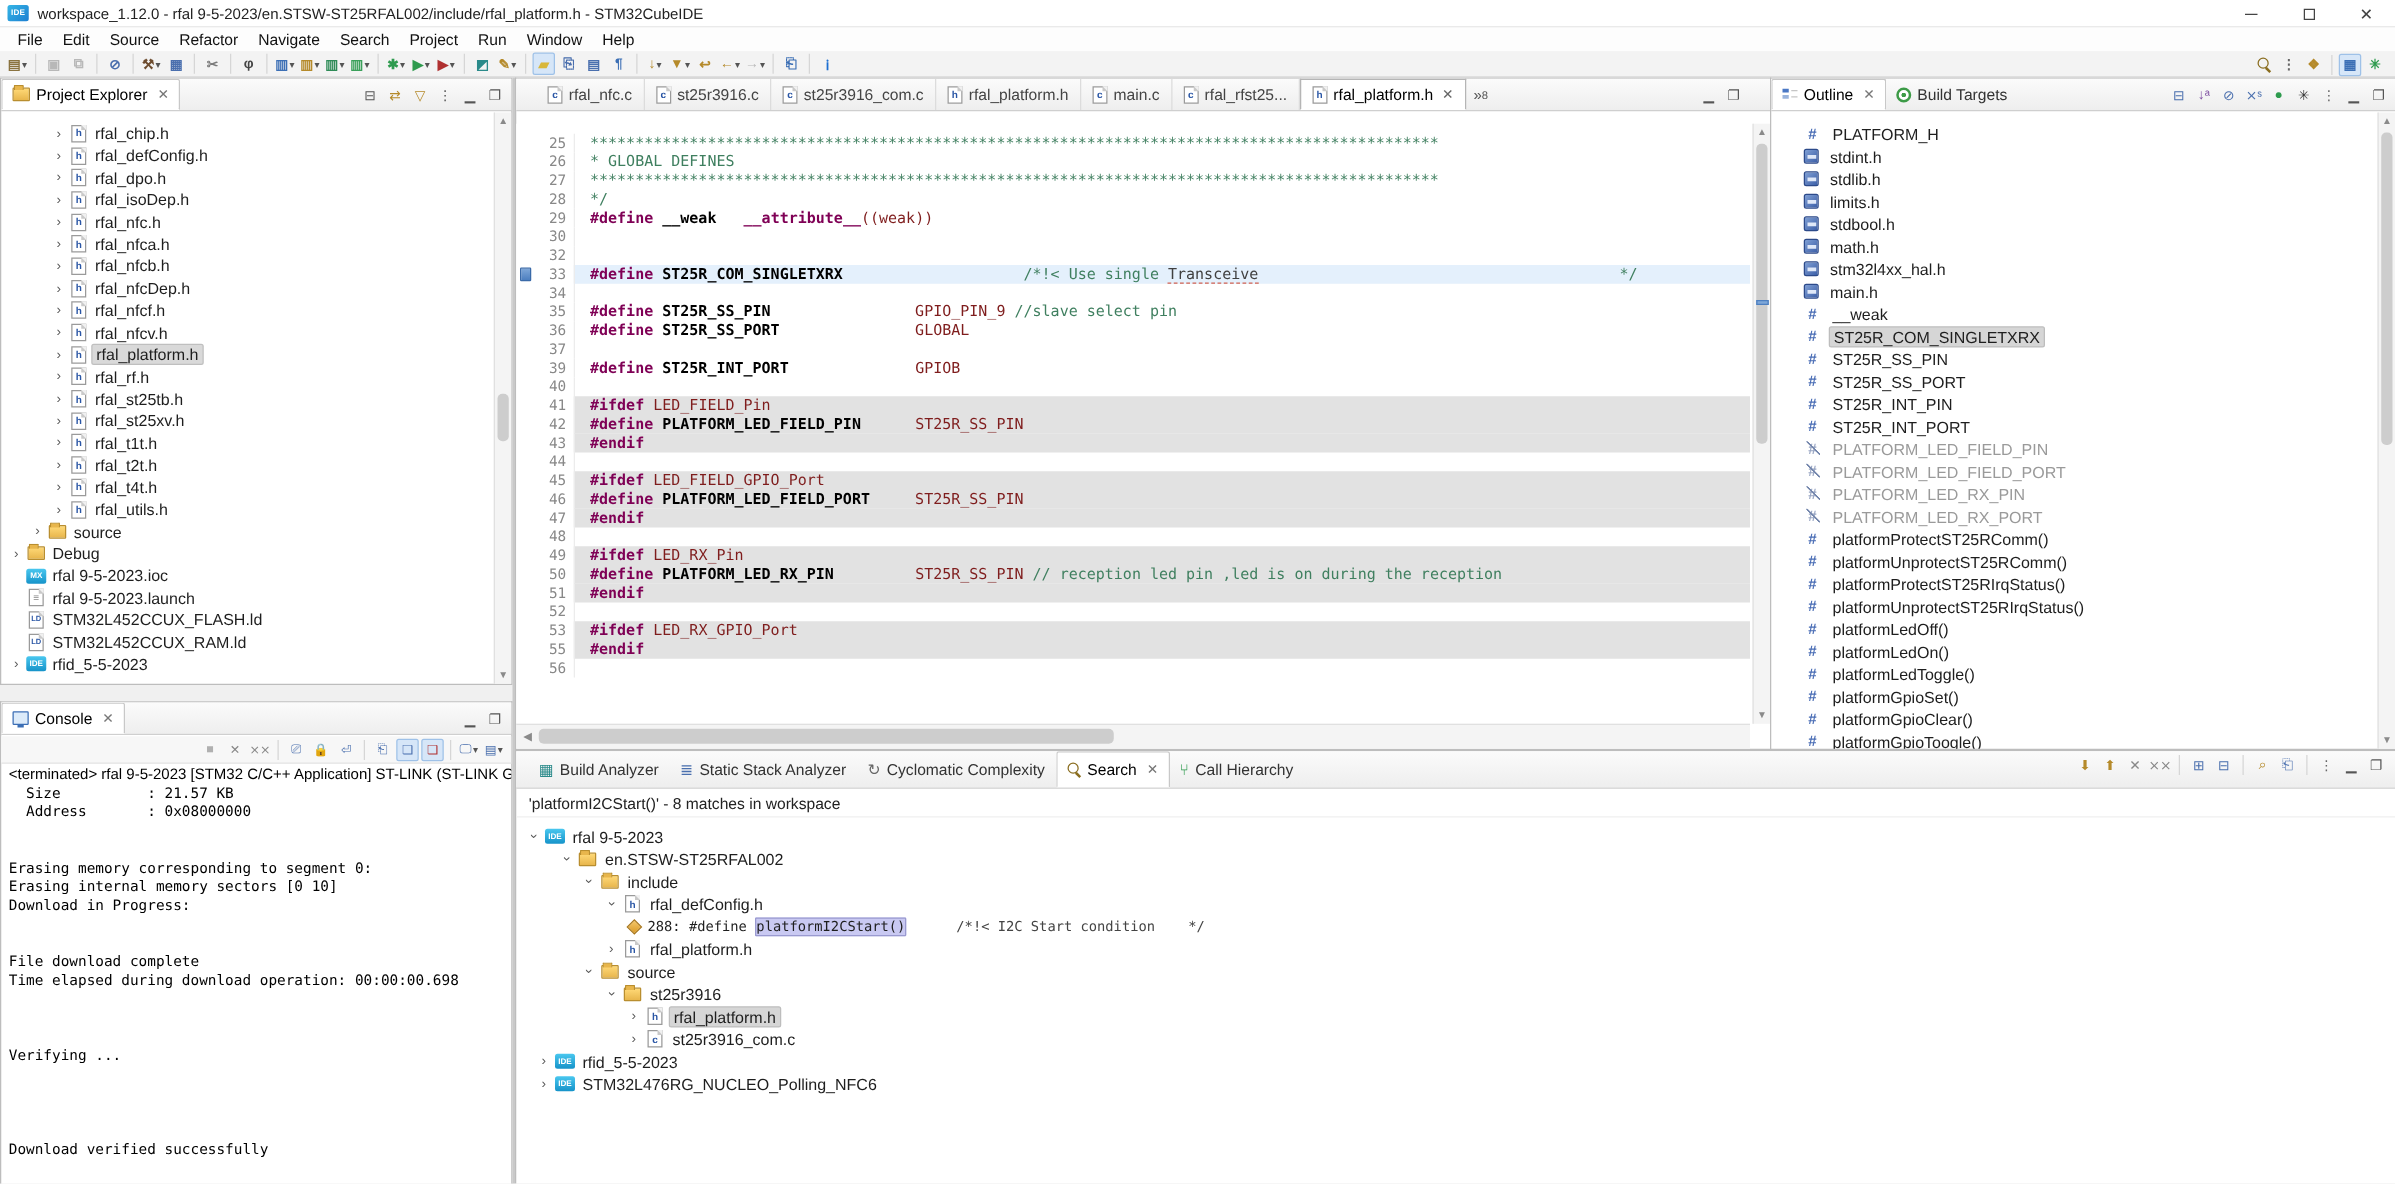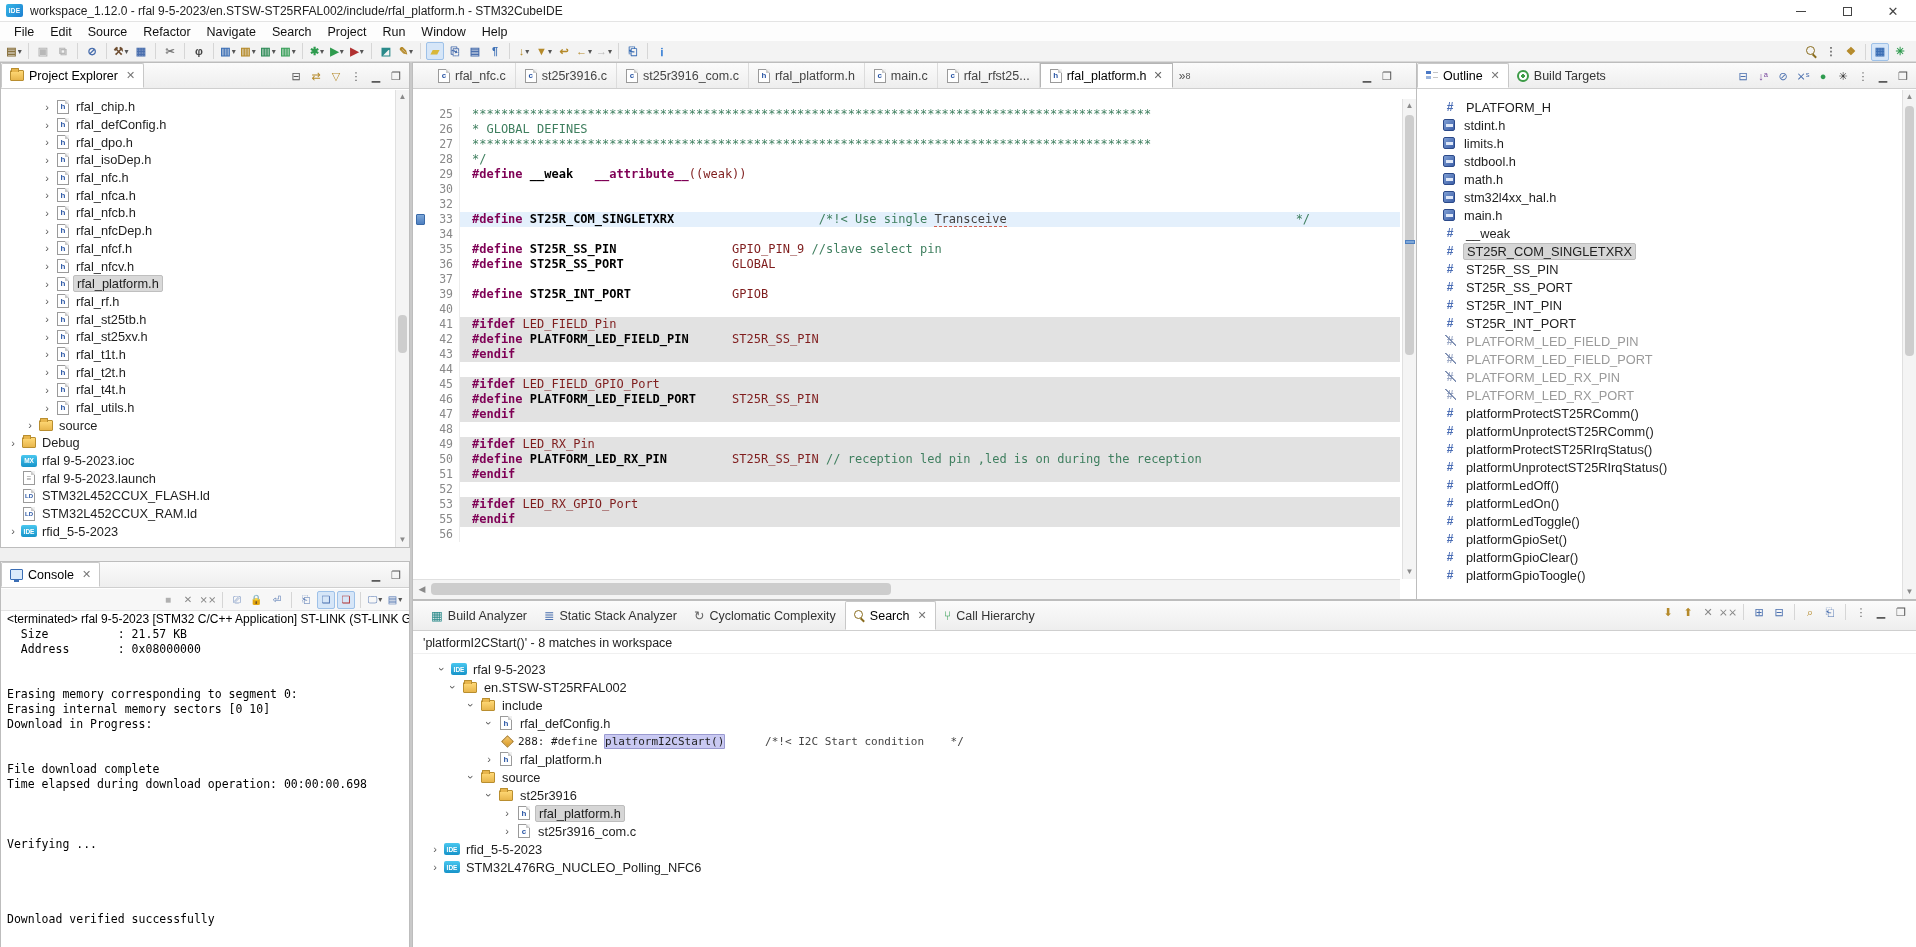--- a/index.html
+++ b/index.html
@@ -661,20 +661,24 @@
         <div class="orow">
           <span class="i-hash">#</span>
           <span class="lbl">PLATFORM_H</span>
         </div>
         <div class="orow">
           <span class="i-inc"></span>
           <span class="lbl">stdint.h</span>
         </div>
         <div class="orow">
           <span class="i-inc"></span>
+          <span class="lbl">stdlib.h</span>
+        </div>
+        <div class="orow">
+          <span class="i-inc"></span>
           <span class="lbl">limits.h</span>
         </div>
         <div class="orow">
           <span class="i-inc"></span>
           <span class="lbl">stdbool.h</span>
         </div>
         <div class="orow">
           <span class="i-inc"></span>
           <span class="lbl">math.h</span>
         </div>
@@ -809,21 +813,21 @@
         <span class="tb-sep"></span>
         <span class="hic" style="color: rgb(181, 138, 42);">⌕</span>
         <span class="hic" style="color: rgb(74, 111, 174);">⎗</span>
         <span class="tb-sep"></span>
         <span class="hic" style="color: rgb(102, 102, 102);">⋮</span>
         <span class="hic" style="color: rgb(85, 85, 85);">▁</span>
         <span class="hic" style="color: rgb(85, 85, 85);">❐</span>
       </div>
     <div id="b-summary">'platformI2CStart()' - 8 matches in workspace</div>
     <div id="b-tree" style="padding-top: 4px;">
-        <div class="brow" style="padding-left: 23px;">
+        <div class="brow" style="padding-left: 8px;">
           <span class="chev open">›</span>
           <span style="display: inline-flex; width: 22px; justify-content: center; flex: 0 0 auto;">
             <span class="i-badge b-ide">IDE</span>
           </span>
           <span class="lbl">rfal 9-5-2023</span>
         </div>
         <div class="brow" style="padding-left: 34px;">
           <span class="chev open">›</span>
           <span style="display: inline-flex; width: 22px; justify-content: center; flex: 0 0 auto;">
             <span class="i-folder"></span>

